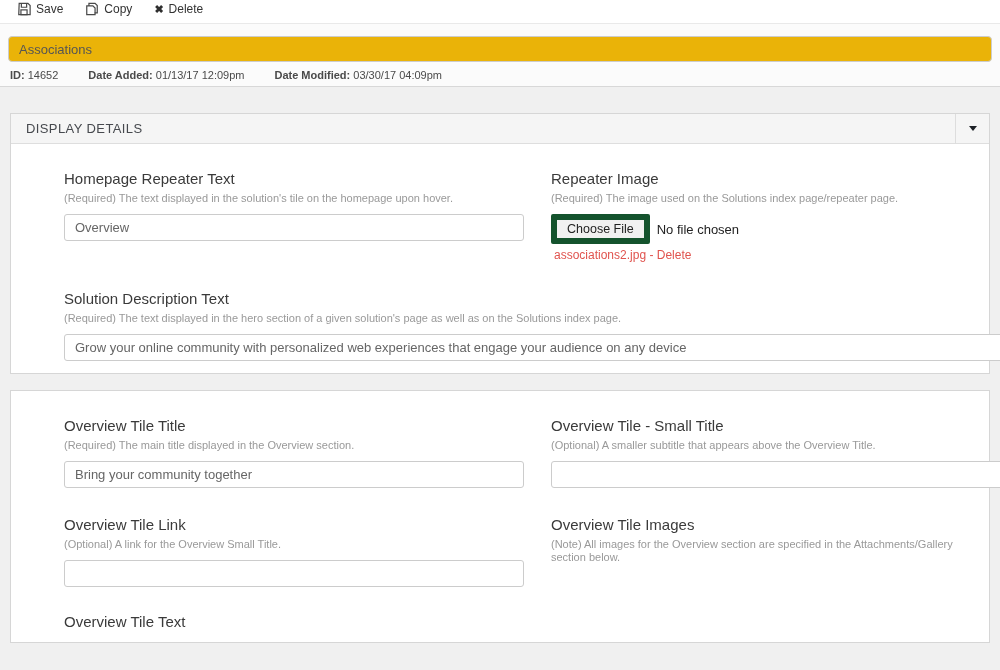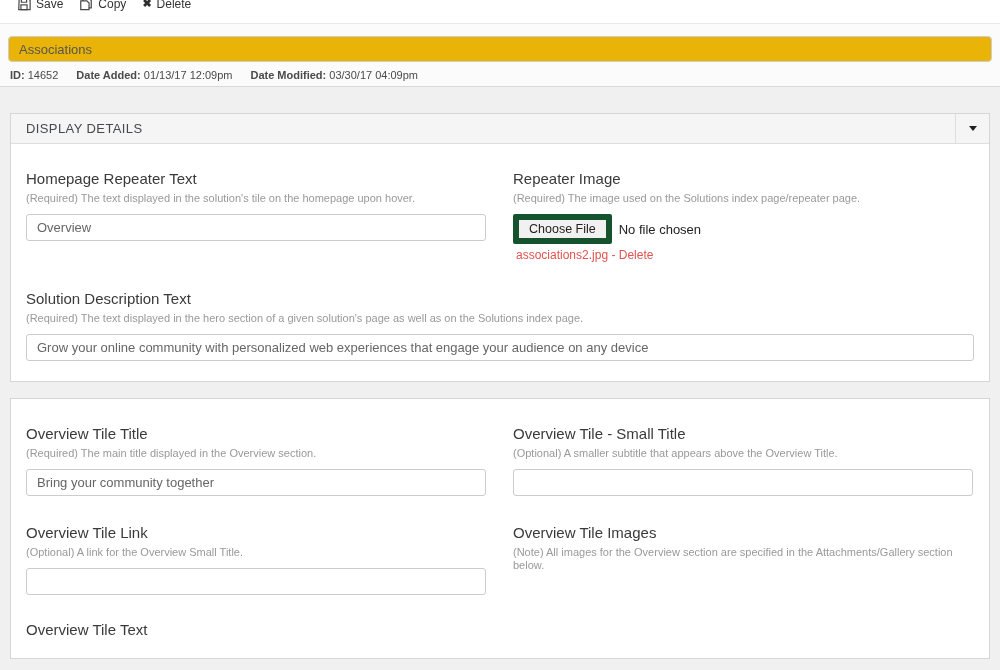--- a/index.html
+++ b/index.html
@@ -5,62 +5,62 @@
   * { margin:0; padding:0; box-sizing:border-box; }
   html,body { width:1000px; height:670px; overflow:hidden; }
   body {
     font-family:"Liberation Sans", sans-serif;
     background:#f0f0f0;
     color:#333;
   }
   
   .top-area { background:#fbfbfb; border-bottom:1px solid #d8d8d8; }
   .toolbar {
-    display:flex; align-items:center; gap:6px;
+    display:flex; align-items:flex-start; gap:12px;
     height:24px; padding:0 8px 16px 12px;
     background:#fff; border-bottom:1px solid #e9e9e9;
   }
   .tb-btn {
     display:inline-flex; align-items:center; gap:5px;
     background:none; border:none; cursor:pointer;
     font-family:"Liberation Sans", sans-serif;
     font-size:12px; color:#333; padding:2px 5px;
   }
   .tb-icon { display:inline-flex; align-items:center; }
   .x-glyph { font-size:11px; font-weight:bold; color:#2f2f2f; line-height:1; }
   .name-wrap { padding:7px 8px 5px 8px; }
   .name-label { font-size:12px; color:#333; line-height:13px; padding-left:2px; }
   .name-input {
     display:block; width:100%; height:26px; margin-top:5px;
     border:1px solid #ccc; border-radius:4px; background:#eab308;
     padding:0 10px; font-family:"Liberation Sans", sans-serif;
     font-size:13px; color:#555;
   }
-  .meta-row { display:flex; gap:18px; margin-top:7px; padding-left:2px; font-size:11px; color:#4a4a4a; line-height:12px; }
+  .meta-row { display:flex; gap:30px; margin-top:7px; padding-left:2px; font-size:11px; color:#4a4a4a; line-height:12px; }
   .meta-label { font-weight:bold; }
   
   .content { padding:26px 10px 0 10px; }
   .panel { background:#fff; border:1px solid #d6d6d6; margin-bottom:16px; }
   .panel-header {
     height:30px; background:#f5f5f5; border-bottom:1px solid #dedede;
     display:flex; align-items:center; justify-content:space-between;
     cursor:pointer;
   }
   .panel-title { padding-left:15px; font-size:13px; color:#46494e; letter-spacing:0.4px; }
   .collapse-btn {
     width:34px; height:30px; border:none; border-left:1px solid #ddd;
     background:transparent; display:flex; align-items:center; justify-content:center;
     cursor:pointer;
   }
   .tri-down {
     width:0; height:0; display:inline-block;
     border-left:4px solid transparent; border-right:4px solid transparent;
     border-top:5px solid #1d2126;
   }
-  .panel-body { padding:26px 15px 20px 15px; }
+  .panel-body { padding:26px 15px 12px 15px;margin-left:38px; }
   .row { display:flex; }
   .col-left { width:487px; flex:none; }
   .col-right { flex:1; }
   .row-gap { margin-top:28px; }
   .row-gap-sm { margin-top:26px; }
   .field-label { font-size:15px; color:#3a3a3a; line-height:17px; }
   .field-desc { font-size:11px; color:#999; margin-top:5px; line-height:13px; }
   .text-input {
     display:block; margin-top:9px; height:27px; width:460px;
     border:1px solid #ccc; border-radius:3px; background:#fff;

